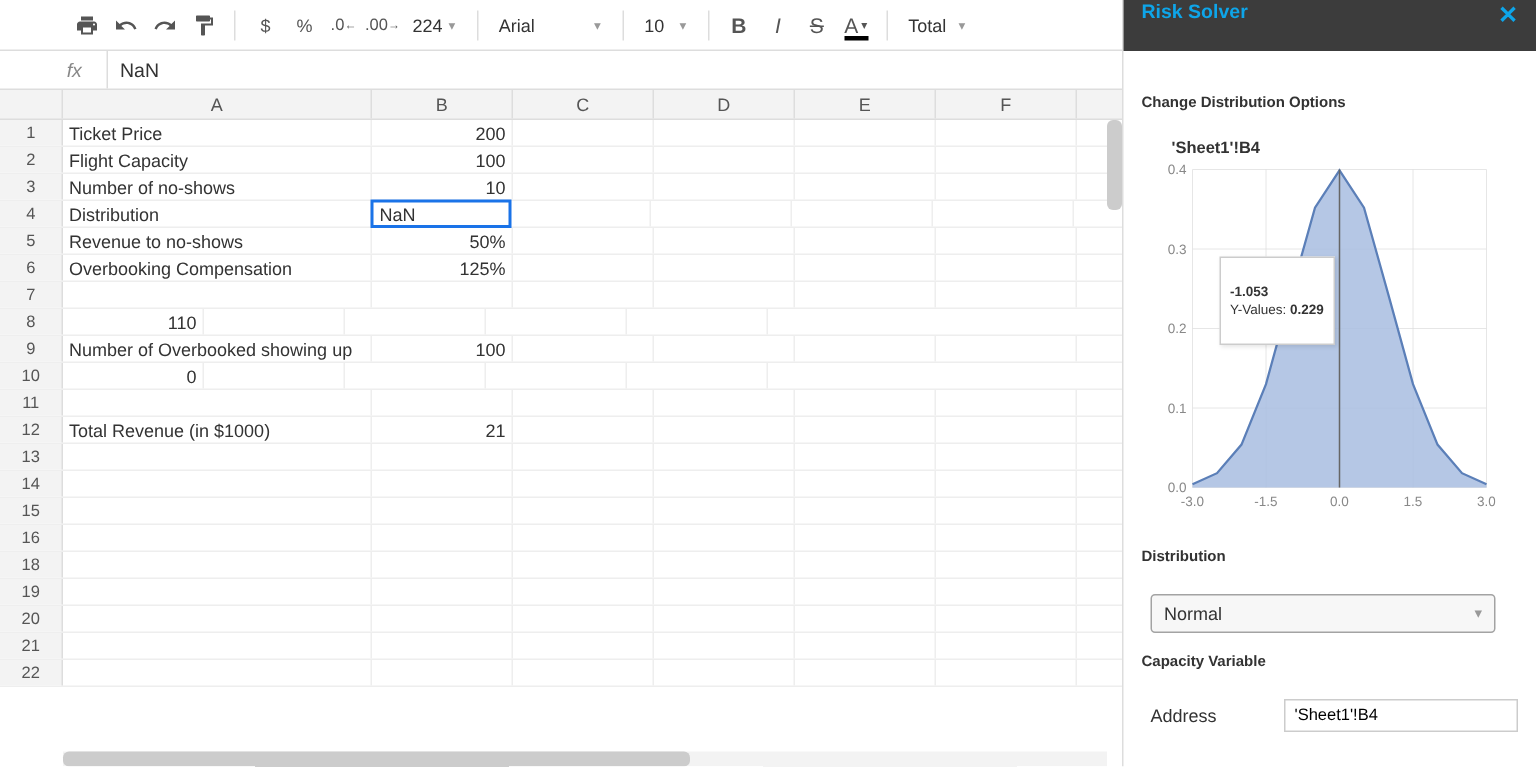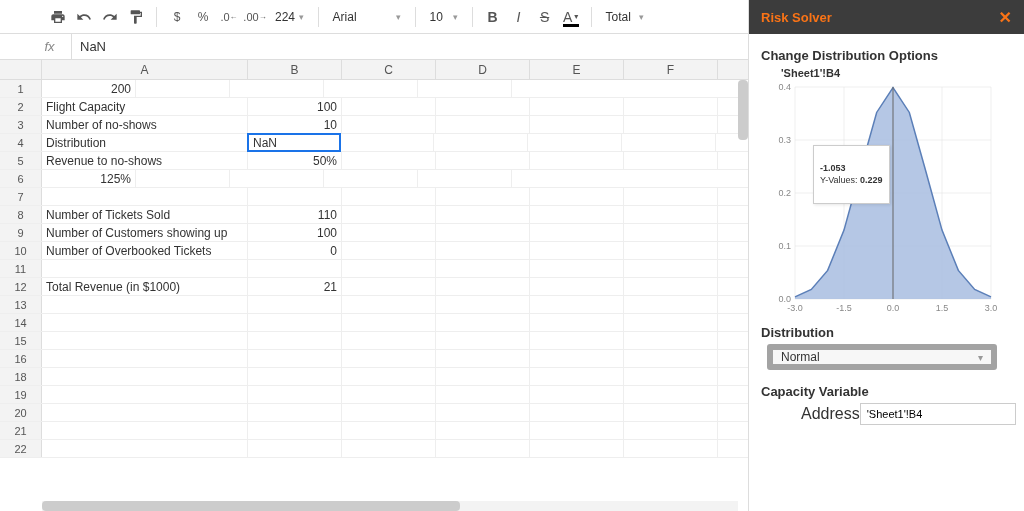--- a/index.html
+++ b/index.html
@@ -25,32 +25,32 @@
   .grid { position: absolute; top: 20px; left: 0; right: 0; bottom: 0; overflow: auto; }
   .row { display: flex; height: 18px; border-bottom: 1px solid #eee; }
   .row-h { width: 42px; background: #f3f3f3; border-right: 1px solid #ddd; display: flex; align-items: center; justify-content: center; font-size: 11px; color: #555; }
   .cell { border-right: 1px solid #eee; padding: 0 4px; display: flex; align-items: center; font-size: 12px; overflow: hidden; white-space: nowrap; }
   .cell.r { justify-content: flex-end; }
   .cell.sel { border: 2px solid #1a73e8; margin: -1px; z-index: 2; position: relative; }
   .col-A { width: 206px; } .col-B { width: 94px; } .col-C, .col-D, .col-E, .col-F, .col-G { width: 94px; }
   .vscroll-ind { position: absolute; right: 0; top: 20px; width: 10px; height: 60px; background: #ccc; border-radius: 4px; }
   
   .side-panel { position: absolute; top: 0; right: 0; width: 276px; height: 100%; border-left: 1px solid #ddd; background: #fff; display: flex; flex-direction: column; }
-  .panel-header { height: 34px; background: #3c3c3c; color: #f97316; display: flex; align-items: center; padding: 0 12px; font-size: 13px; font-weight: bold; }
+  .panel-header { height: 34px; background: #3c3c3c; color: #0ea5e9; display: flex; align-items: flex-start; padding: 0 12px; font-size: 13px; font-weight: bold; }
   .panel-close { margin-left: auto; cursor: pointer; font-size: 16px; }
   .panel-body { padding: 10px 12px; overflow-y: auto; flex: 1; }
-  .section-title { font-size: 13px; font-weight: bold; margin: 4px 0; }
+  .section-title { font-size: 10px; font-weight: bold; margin: 19px 0; }
   .sub-title { font-size: 11px; font-weight: bold; margin: 4px 0 2px 20px; }
   .chart { width: 230px; height: 240px; position: relative; margin-left: 6px; }
   .chart svg { width: 100%; height: 100%; }
   .tooltip { position: absolute; top: 64px; left: 46px; background: #fff; border: 1px solid #ccc; padding: 17px 6px; font-size: 9px; line-height: 1.3; box-shadow: 1px 1px 3px rgba(0,0,0,0.1); z-index: 5; }
-  .dist-select { width: 230px; height: 26px; border: 6px solid #a3a3a3; border-radius: 3px; display: flex; align-items: center; padding: 0 8px; font-size: 12px; margin-left: 6px; background: #f7f7f7; }
+  .dist-select { width: 230px; height: 26px; border: 1px solid #a3a3a3; border-radius: 3px; display: flex; align-items: center; padding: 0 8px; font-size: 12px; margin-left: 6px; background: #f7f7f7; }
   .dist-select .chev { margin-left: auto; color: #999; font-size: 10px; }
   .field-row { display: flex; align-items: center; margin: 4px 0 0 6px; }
-  .field-label { width: 90px; font-size: 16px; margin-left: 34px; }
+  .field-label { width: 90px; font-size: 12px; }
   .field-input { flex: 1; height: 22px; border: 1px solid #ccc; padding: 0 6px; font-size: 11px; }
   .hscroll { position: absolute; bottom: 0; left: 42px; right: 10px; height: 10px; background: #f3f3f3; }
   .hscroll-thumb { position: absolute; left: 0; width: 60%; height: 100%; background: #ccc; border-radius: 4px; }
 </style>
 </head>
 <body>
 
 <div class="toolbar">
   <div style="width:36px"></div>
   <div class="tb-btn">
@@ -121,20 +121,21 @@
     <div class="col-h col-A">A</div>
     <div class="col-h col-B">B</div>
     <div class="col-h col-C">C</div>
     <div class="col-h col-D">D</div>
     <div class="col-h col-E">E</div>
     <div class="col-h col-F">F</div>
   </div>
   <div class="grid" id="grid">
       <div class="row">
         <div class="row-h">1</div>
+        <div class="cell col-A">Ticket Price</div>
         <div class="cell col-B r">200</div>
         <div class="cell col-C"></div>
         <div class="cell col-D"></div>
         <div class="cell col-E"></div>
         <div class="cell col-F"></div>
       </div>
       <div class="row">
         <div class="row-h">2</div>
         <div class="cell col-A">Flight Capacity</div>
         <div class="cell col-B r">100</div>
@@ -165,56 +166,55 @@
         <div class="row-h">5</div>
         <div class="cell col-A">Revenue to no-shows</div>
         <div class="cell col-B r">50%</div>
         <div class="cell col-C"></div>
         <div class="cell col-D"></div>
         <div class="cell col-E"></div>
         <div class="cell col-F"></div>
       </div>
       <div class="row">
         <div class="row-h">6</div>
+        <div class="cell col-A">Overbooking Compensation</div>
         <div class="cell col-B r">125%</div>
         <div class="cell col-C"></div>
         <div class="cell col-D"></div>
         <div class="cell col-E"></div>
         <div class="cell col-F"></div>
       </div>
       <div class="row">
         <div class="row-h">7</div>
         <div class="cell col-A"></div>
         <div class="cell col-B r"></div>
         <div class="cell col-C"></div>
         <div class="cell col-D"></div>
         <div class="cell col-E"></div>
         <div class="cell col-F"></div>
       </div>
       <div class="row">
         <div class="row-h">8</div>
-        <div class="cell col-A">Number of Tickets Sold</div>
         <div class="cell col-B r">110</div>
         <div class="cell col-C"></div>
         <div class="cell col-D"></div>
         <div class="cell col-E"></div>
         <div class="cell col-F"></div>
       </div>
       <div class="row">
         <div class="row-h">9</div>
-        <div class="cell col-A">Number of Customers showing up</div>
+        <div class="cell col-A">Number of Overbooked showing up</div>
         <div class="cell col-B r">100</div>
         <div class="cell col-C"></div>
         <div class="cell col-D"></div>
         <div class="cell col-E"></div>
         <div class="cell col-F"></div>
       </div>
       <div class="row">
         <div class="row-h">10</div>
-        <div class="cell col-A">Number of Overbooked Tickets</div>
         <div class="cell col-B r">0</div>
         <div class="cell col-C"></div>
         <div class="cell col-D"></div>
         <div class="cell col-E"></div>
         <div class="cell col-F"></div>
       </div>
       <div class="row">
         <div class="row-h">11</div>
         <div class="cell col-A"></div>
         <div class="cell col-B r"></div>

